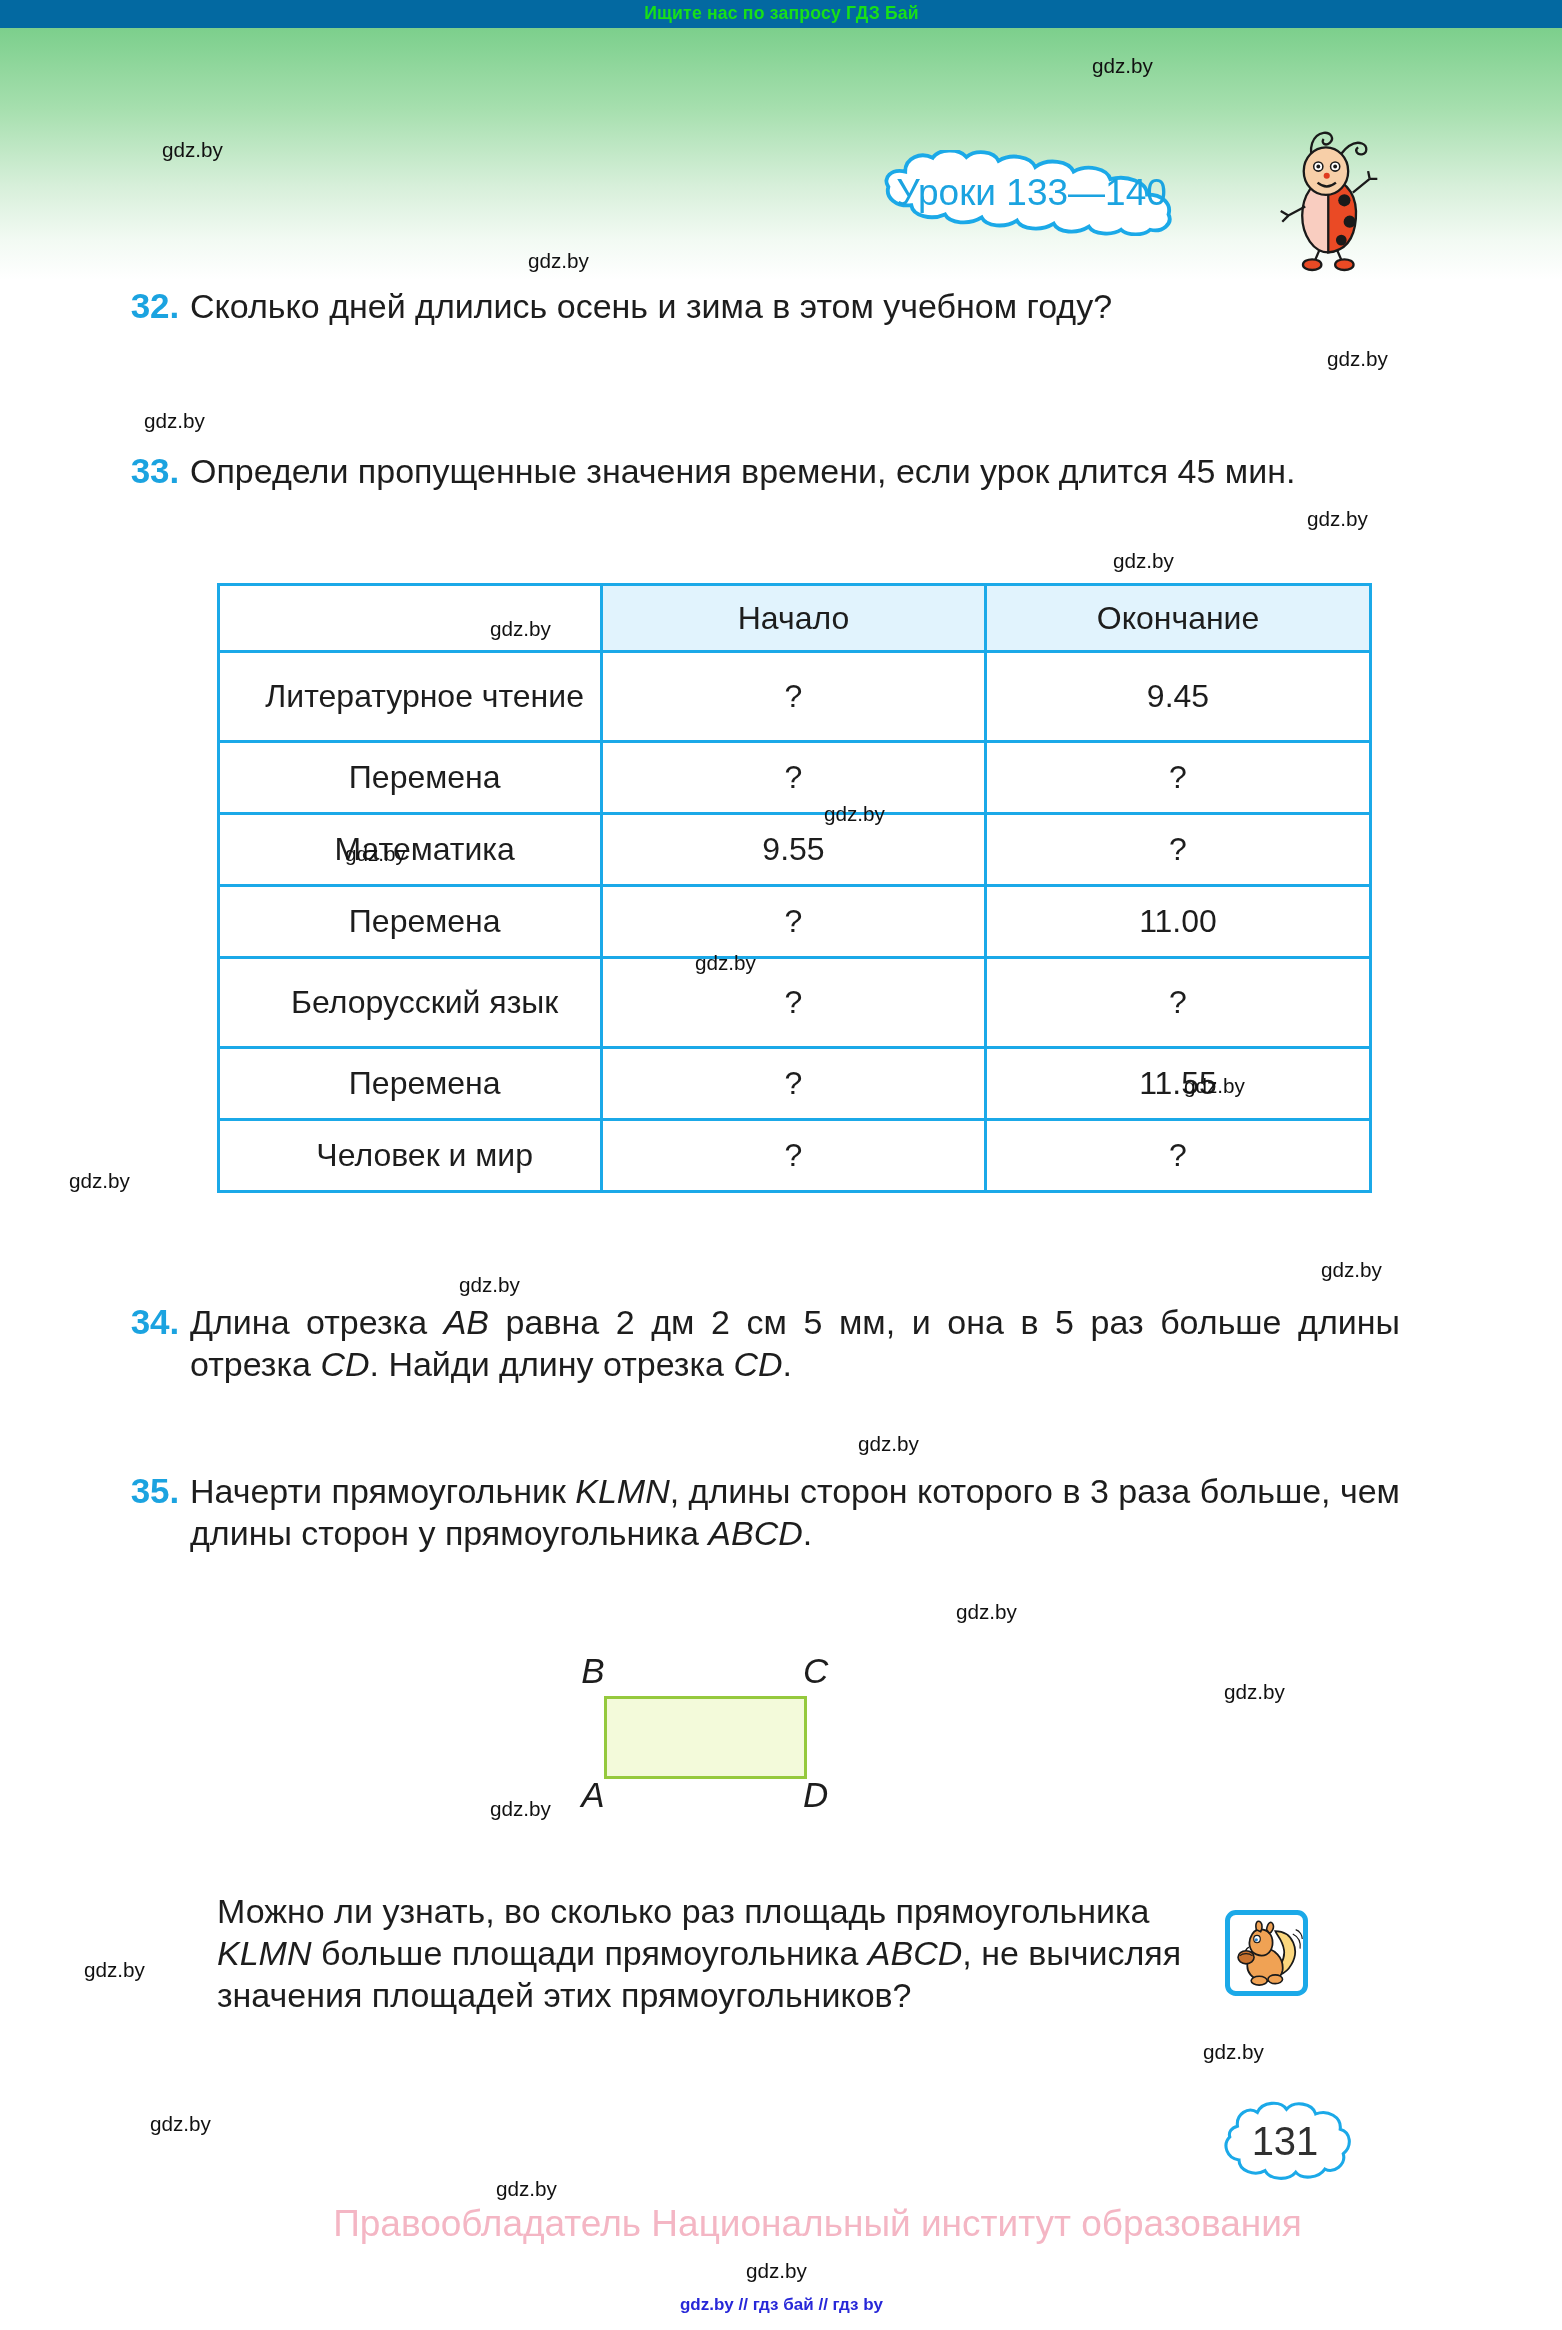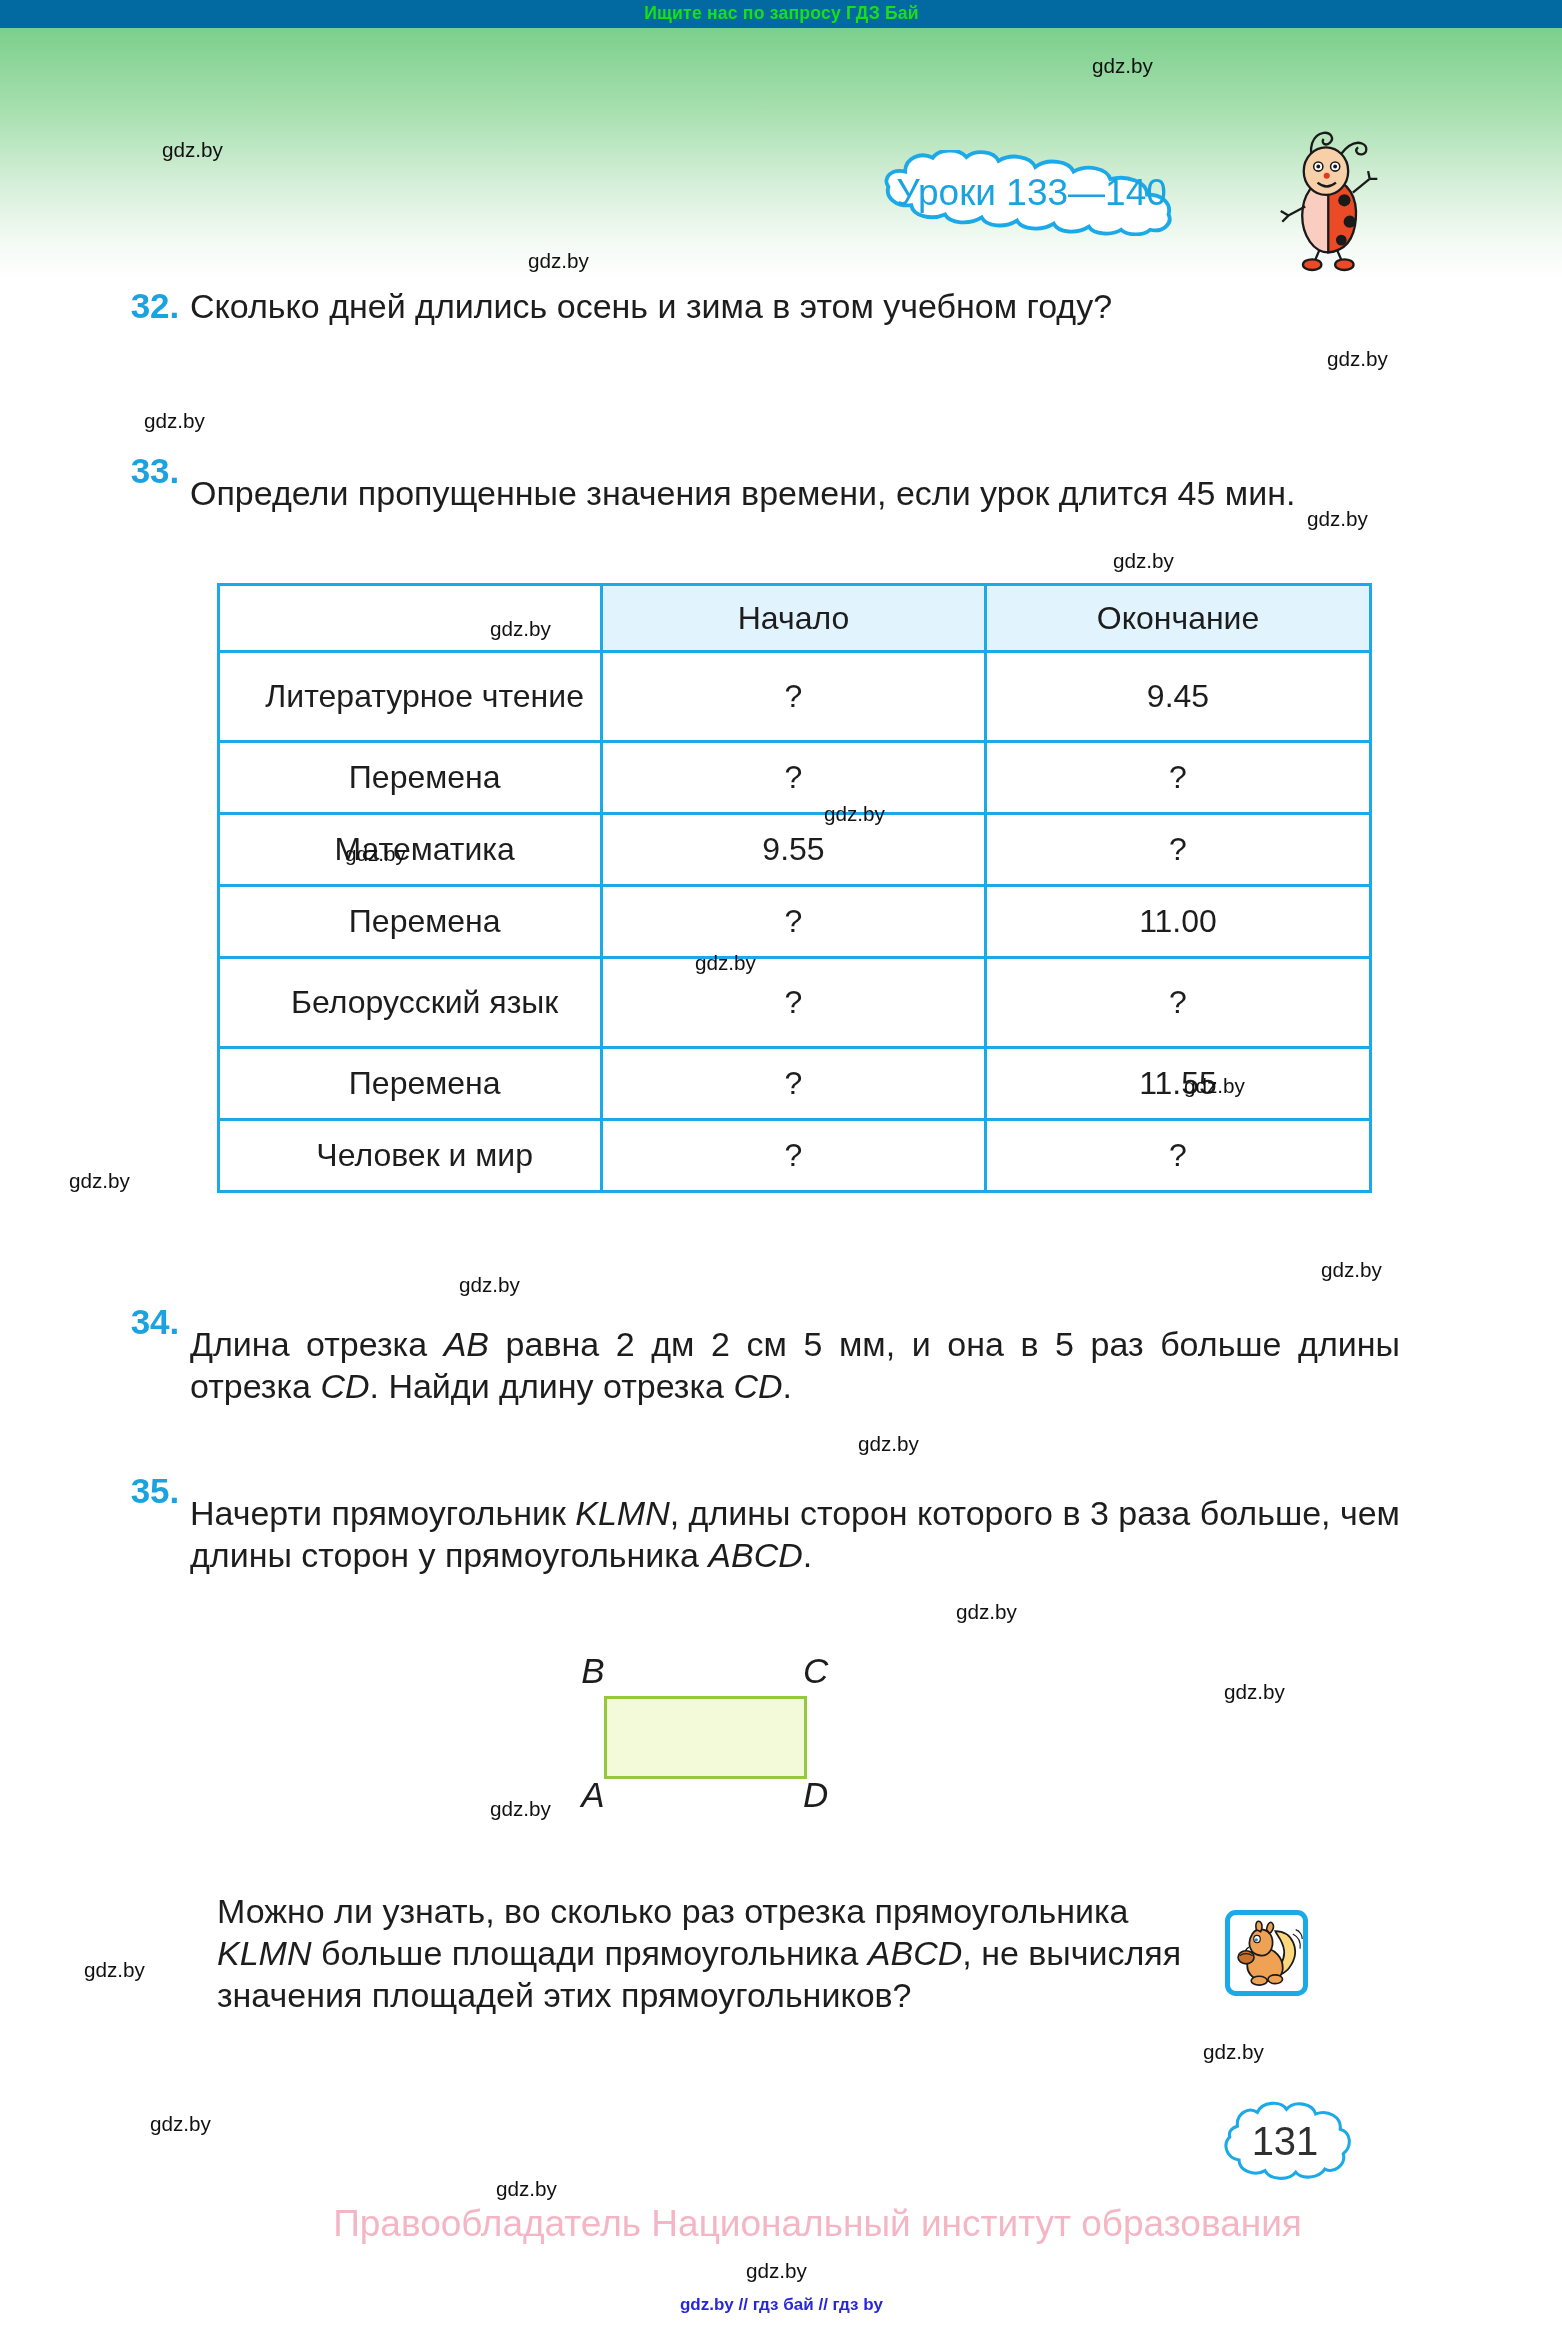--- a/index.html
+++ b/index.html
@@ -93,21 +93,21 @@
     box-sizing: border-box;
     line-height: 1.22;
   }
   .ex-body {
     font-size: 34px;
     line-height: 1.24;
     color: #1d1d1d;
     font-family: "Liberation Sans", sans-serif;
     font-stretch: condensed;
   }
-  .ex-body.just { text-align: justify; margin-top: 22px; }
+  .ex-body.just { text-align: justify; }
   .ex-body i { font-style: italic; }
 
   
   .sched-table {
     position: absolute;
     left: 217px;
     top: 583px;
     width: 1151px;
     border-collapse: collapse;
     table-layout: fixed;
@@ -353,21 +353,21 @@
 
   <div class="fig">
     <div class="fig-rect"></div>
     <div class="fig-lbl lbl-B">B</div>
     <div class="fig-lbl lbl-C">C</div>
     <div class="fig-lbl lbl-A">A</div>
     <div class="fig-lbl lbl-D">D</div>
   </div>
 
   <div class="ex" style="left:217px; top:1890px; width:987px;">
-    <div class="ex-body"><span>Можно ли узнать, во сколько раз отрезка прямоугольника </span><i>KLMN</i><span> больше площади прямоугольника </span><i>ABCD</i><span>, не вычисляя значения площадей этих прямоугольников?</span></div>
+    <div class="ex-body"><span>Можно ли узнать, во сколько раз площадь прямоугольника </span><i>KLMN</i><span> больше площади прямоугольника </span><i>ABCD</i><span>, не вычисляя значения площадей этих прямоугольников?</span></div>
   </div>
 
   <div class="squirrel-badge">
     <svg viewBox="0 0 100 100" xmlns="http://www.w3.org/2000/svg">
 
       <path d="M62 22 C86 22 96 48 84 68 C76 82 62 86 54 80
                C66 76 76 62 74 48 C72 34 64 28 62 22 Z" fill="#fbd77e" stroke="#1a1a1a" stroke-width="2.4"></path>
       <path d="M86 26 C94 30 97 38 96 46 M90 20 C96 22 99 28 99 33" fill="none" stroke="#1a1a1a" stroke-width="1.6"></path>
 
       <path d="M40 44 C62 44 74 60 72 76 C70 88 58 92 44 90

